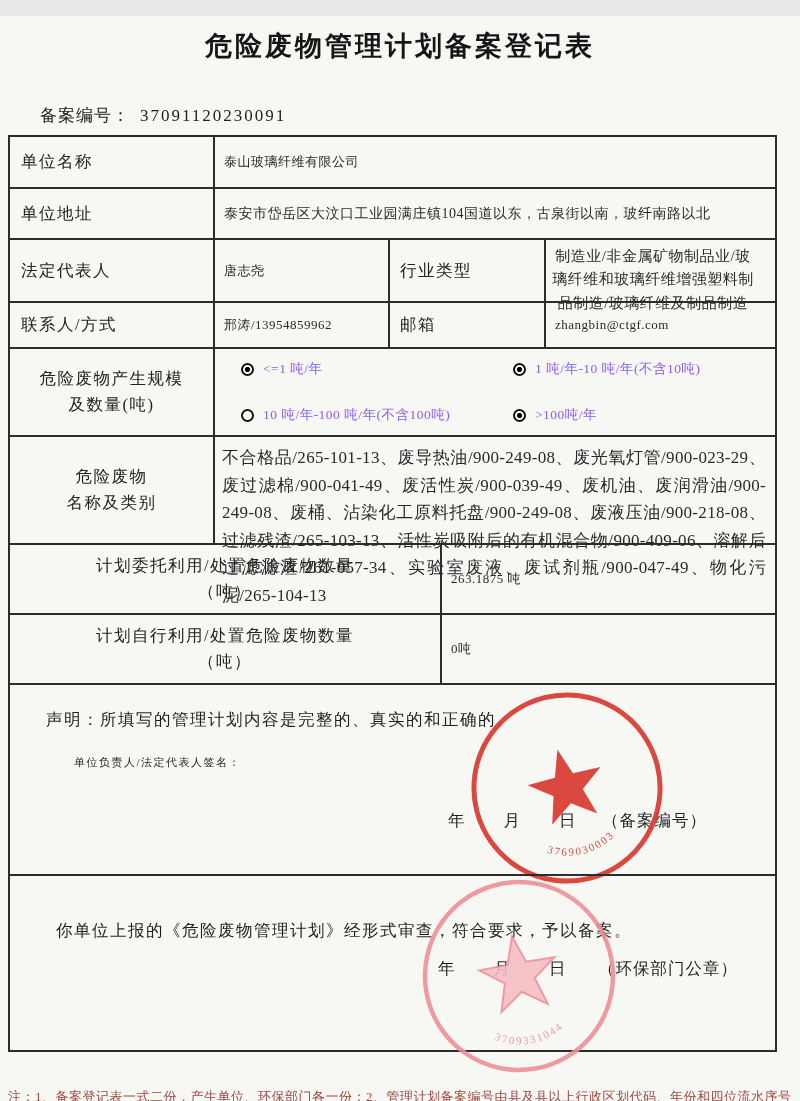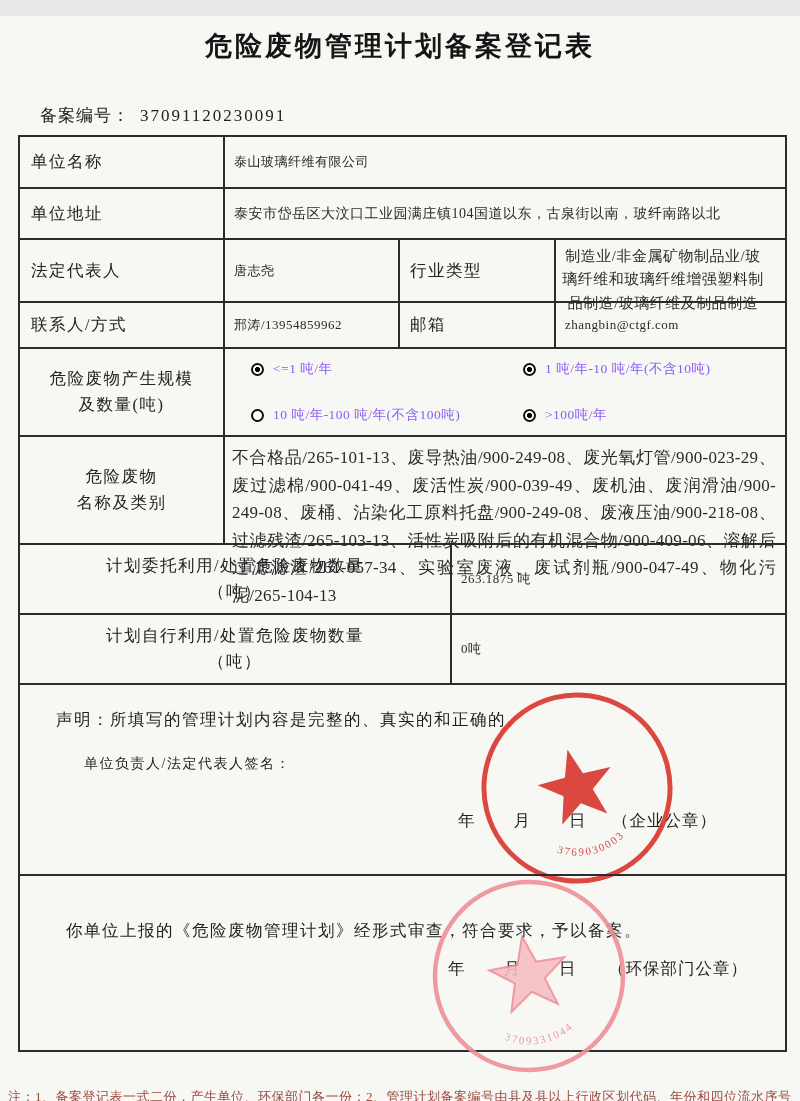--- a/index.html
+++ b/index.html
@@ -11,21 +11,21 @@
   .title{
     position:absolute;top:12px;left:0;width:100%;margin:0;
     text-align:center;font-size:27px;font-weight:700;letter-spacing:3px;color:#151515;
   }
   .record-no{
     position:absolute;top:88px;left:40px;font-size:17px;letter-spacing:1px;color:#222;
   }
   .record-no .num{letter-spacing:2px;margin-left:10px;}
 
   .form-table{
-    position:absolute;left:18px;top:119px;width:769px;
+    position:absolute;left:8px;top:119px;width:769px;
     border:2px solid #2c2c2c;box-sizing:border-box;background:transparent;
   }
   .row{display:flex;box-sizing:border-box;}
   .row + .row{border-top:2px solid #2c2c2c;}
   .cell{box-sizing:border-box;display:flex;}
   .cell + .cell{border-left:2px solid #2c2c2c;}
   .lbl{
     font-size:16.5px;letter-spacing:1.5px;color:#232323;
     display:flex;align-items:center;
   }
@@ -53,21 +53,21 @@
   .radio{
     width:9px;height:9px;border:2.5px solid #111;border-radius:50%;
     flex:none;background:#fff;
   }
   .radio.sel{background:radial-gradient(circle,#000 0 2.5px,#fff 2.6px);}
   .opt-label{font-size:13.5px;letter-spacing:.5px;color:#8b5cf6;}
 
   .waste-val{display:block;padding:7px 9px 0 7px;font-size:17px;line-height:1.62;letter-spacing:.3px;text-align:justify;}
 
   .decl-statement{position:absolute;left:36px;top:24px;font-size:16.5px;letter-spacing:1.5px;}
-  .decl-sign{position:absolute;left:64px;top:70px;font-size:14px;letter-spacing:1.5px;}
+  .decl-sign{position:absolute;left:64px;top:70px;font-size:11px;letter-spacing:1.5px;}
   .decl-date{position:absolute;left:438px;top:125px;font-size:16.5px;letter-spacing:2px;white-space:pre;}
   .decl-sealnote{position:absolute;left:592px;top:125px;font-size:16.5px;letter-spacing:1px;}
 
   .appr-statement{position:absolute;left:46px;top:44px;font-size:16.5px;letter-spacing:1.5px;text-align:center;}
   .appr-date{position:absolute;left:428px;top:82px;font-size:16.5px;letter-spacing:2px;white-space:pre;}
   .appr-sealnote{position:absolute;left:588px;top:82px;font-size:16.5px;letter-spacing:1px;}
 
   .stamp{position:absolute;pointer-events:none;}
   .stamp-company{left:458px;top:4px;width:198px;height:198px;transform:rotate(-14deg);opacity:.92;}
   .stamp-bureau{left:409px;top:0px;width:200px;height:200px;transform:rotate(-10deg);opacity:.88;}
@@ -177,21 +177,21 @@
           <div>（吨）</div>
         </div>
       </div>
       <div class="cell val">0吨</div>
     </div>
 
     <div class="row r9">
       <span class="decl-statement">声明：所填写的管理计划内容是完整的、真实的和正确的。</span>
       <span class="decl-sign">单位负责人/法定代表人签名：</span>
       <span class="decl-date">年　　月　　日</span>
-      <span class="decl-sealnote">（企业公章）</span>
+      <span class="decl-sealnote">（备案编号）</span>
 
       <svg class="stamp stamp-company" viewBox="0 0 200 200" xmlns="http://www.w3.org/2000/svg">
         <defs>
           <path id="arcTopC" d="M 100,172 A 72,72 0 1 1 99.9,172"></path>
           <path id="arcBotC" d="M 42,134 A 66,66 0 0 0 158,134"></path>
         </defs>
         <circle class="ring" cx="100" cy="100" r="94"></circle>
         <polygon class="star" points="100,60 109.4,87.1 138,87.6 115.2,104.9 123.5,132.4 100,116 76.5,132.4 84.8,104.9 62,87.6 90.6,87.1"></polygon>
         <text class="ring-text" font-size="28" text-anchor="middle">
           <textPath href="#arcTopC" startOffset="50%">泰山玻璃纤维有限公司</textPath>

